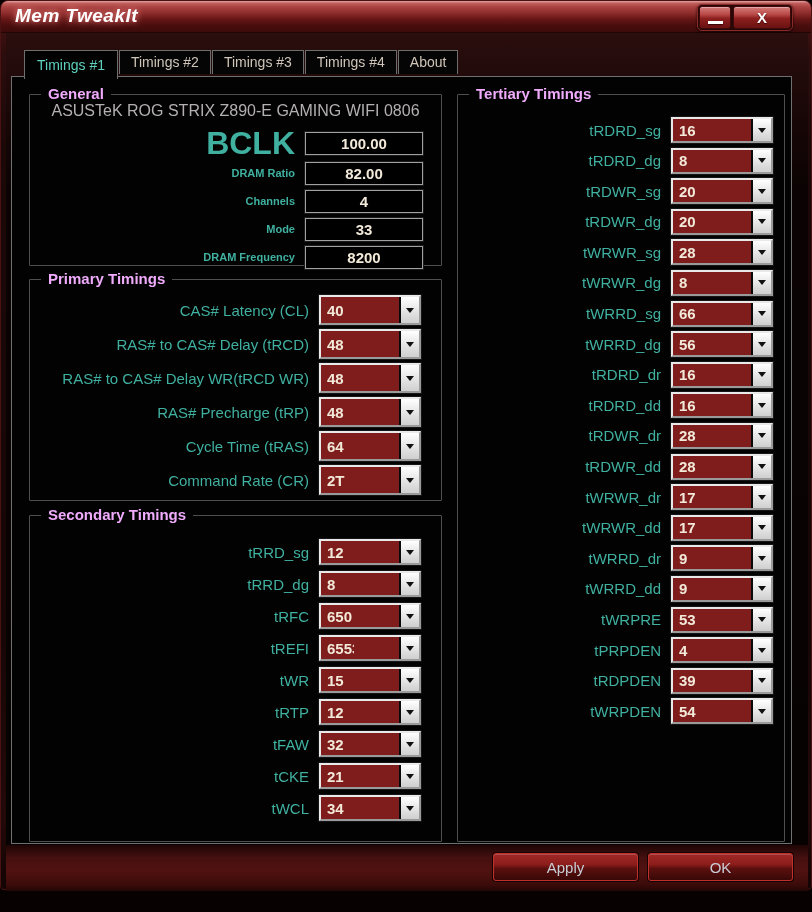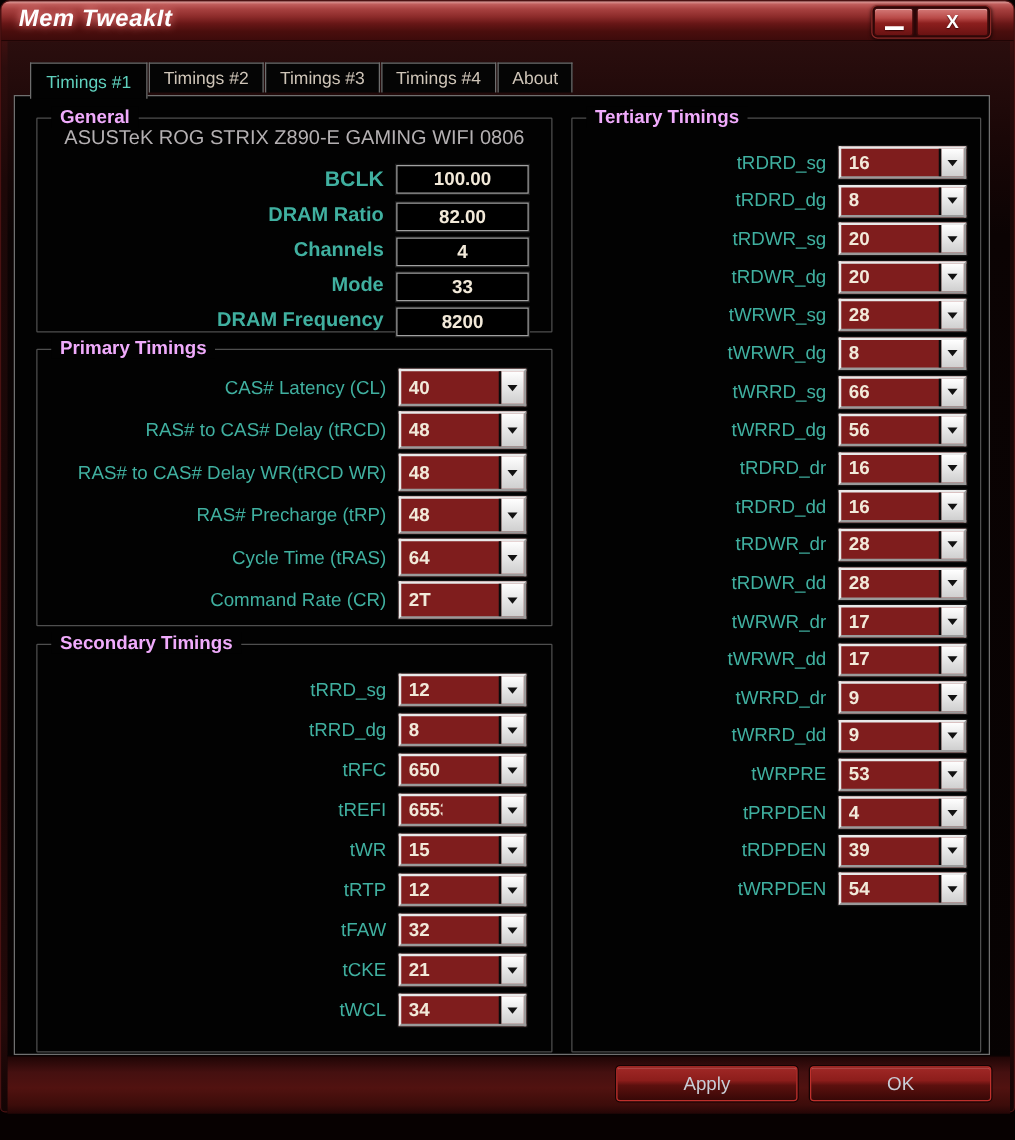--- a/index.html
+++ b/index.html
@@ -49,24 +49,24 @@
     color:#f0abfc; font-size:15px; font-weight:bold; white-space:nowrap; }
   .g-general   { left:17px;  top:17px;  width:413px; height:172px; }
   .g-primary   { left:17px;  top:202px; width:413px; height:222px; }
   .g-secondary { left:17px;  top:438px; width:413px; height:327px; }
   .g-tertiary  { left:445px; top:17px;  width:328px; height:748px; }
 
   
   .board-name { margin-top:7px; text-align:center; color:#b4b0b2; font-size:16px; }
   .gen-rows { margin-top:9px; }
   .gen-row { display:flex; align-items:center; justify-content:flex-end; gap:10px; padding-right:18px; height:26px; margin-bottom:2px; }
-  .gen-label { color:#40b0a0; font-size:16px; font-weight:bold; white-space:nowrap; }
+  .gen-label { color:#40b0a0; font-size:11px; font-weight:bold; white-space:nowrap; }
   .gen-row:first-child { height:29px; }
-  .gen-row:first-child .gen-label { font-size:17px; }
-  .valuebox { width:106px; height:23px; background:#000; border:1px solid #a0a0a0;
+  .gen-row:first-child .gen-label { font-size:32px; }
+  .valuebox { width:118px; height:23px; background:#000; border:1px solid #a0a0a0;
     box-shadow:0 0 0 1px #1a1a1a; color:#f2e9d9; font-size:15px; font-weight:bold;
     text-align:center; line-height:21px; }
 
   
   .trow { display:flex; align-items:center; justify-content:flex-end; gap:10px; }
   .tlabel { color:#40b0a0; font-size:15px; font-weight:normal; white-space:nowrap; text-align:right; }
   .combo { width:102px; height:26px; display:flex; background:#7f1d1d;
     border:2px solid; border-color:#e9e9e9 #9a9a9a #9a9a9a #e9e9e9; box-shadow:0 0 0 1px #161616; cursor:default;gap:45px; }
   .combo-value { flex:1; color:#f2e9d9; font-size:15px; font-weight:bold; padding-left:6px;
     display:flex; align-items:center; overflow:hidden; }

